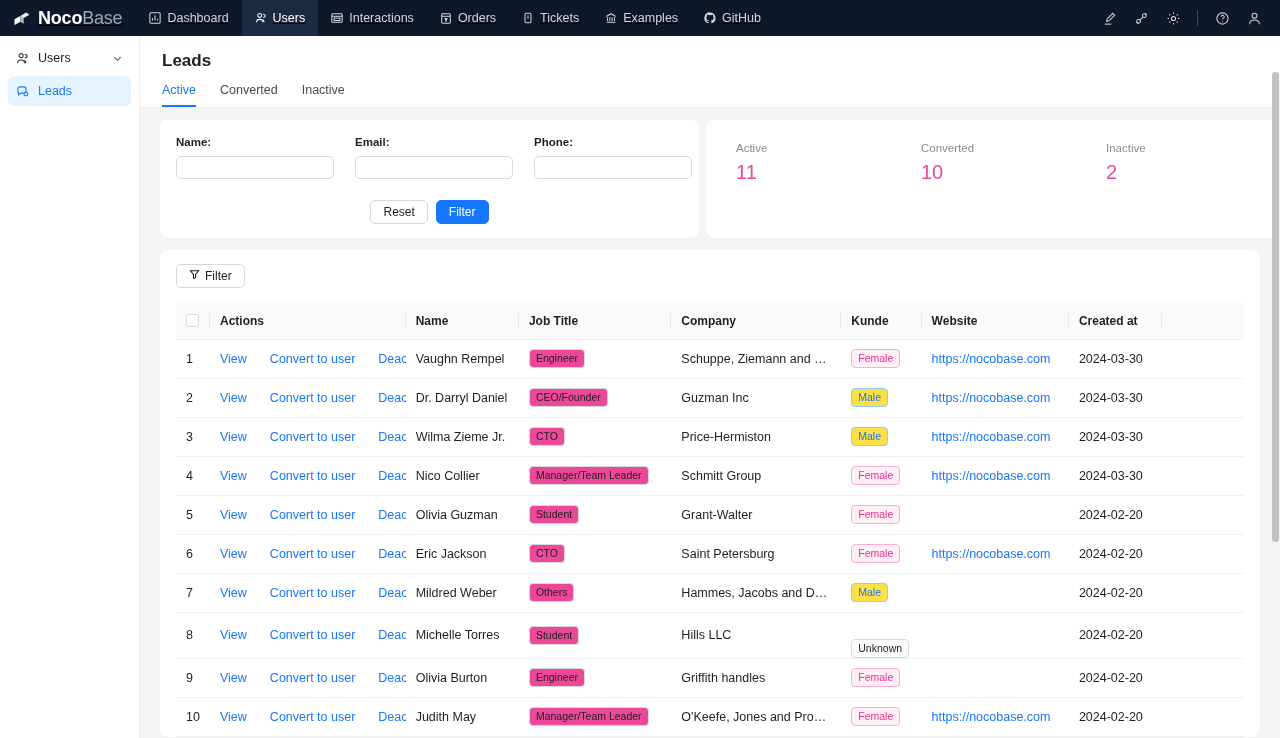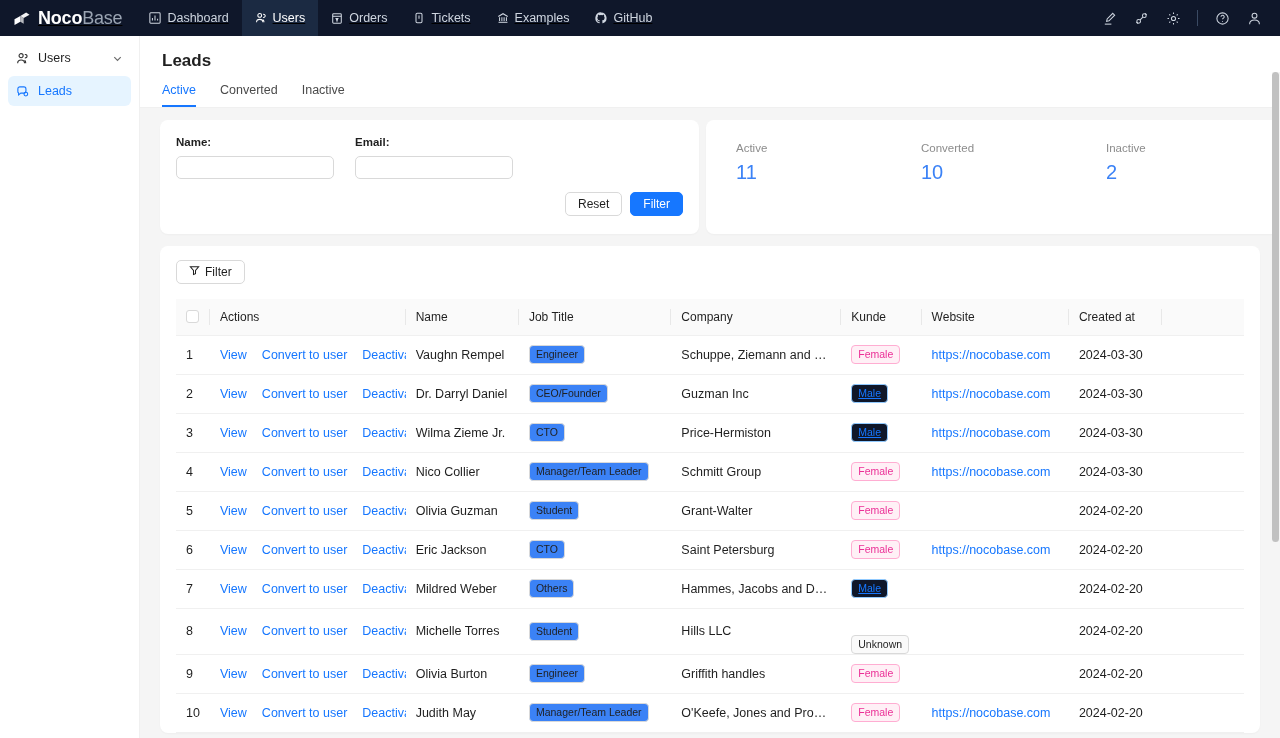--- a/index.html
+++ b/index.html
@@ -109,48 +109,48 @@
   .filter-fields { display: flex; gap: 21px; }
   .field { width: 158px; }
   .field-label { font-size: 11.5px; font-weight: 700; color: #1f1f1f; margin-bottom: 8px; }
   .field input {
     width: 158px; height: 23px;
     border: 1px solid #d9d9d9; border-radius: 5px;
     background: #ffffff; outline: none;
     font-family: "Liberation Sans", sans-serif; font-size: 12px;
     padding: 0 7px; color: #1f1f1f;
   }
-  .filter-actions { display: flex; justify-content: flex-end; gap: 8px; margin-top: 13px; }
+  .filter-actions { display: flex; justify-content: center; gap: 8px; margin-top: 21px; }
 
   .btn {
     height: 24px; border-radius: 5px;
     border: 1px solid #d9d9d9; background: #ffffff;
     font-family: "Liberation Sans", sans-serif; font-size: 12px;
     color: #1f1f1f; cursor: pointer;
     display: inline-flex; align-items: center; justify-content: center;
     gap: 5px; padding: 0 12px;
   }
   .btn-primary { background: #1677ff; border-color: #1677ff; color: #ffffff; }
 
   
   .stats-card { flex: 1; padding: 22px 30px; min-height: 114px; }
   .stats-row { display: flex; }
   .stat { width: 185px; }
   .stat-label { font-size: 11.5px; color: #8c8c8c; margin-bottom: 6px; }
-  .stat-value { font-size: 20px; color: #3b82f6; line-height: 24px; }
+  .stat-value { font-size: 20px; color: #ec4899; line-height: 24px; }
 
   
   .table-card { margin-top: 12px; padding: 14px 16px 0 16px; min-height: 360px; }
   .table-toolbar { display: flex; align-items: center; margin-bottom: 15px; }
   .toolbar-right { margin-left: auto; display: flex; gap: 8px; }
 
   table.grid { width: 100%; border-collapse: collapse; table-layout: fixed; }
   table.grid thead th {
     background: #fafafa; text-align: left;
-    font-size: 12px; font-weight: 400; color: #1f1f1f;
+    font-size: 12px; font-weight: 700; color: #1f1f1f;
     height: 36px; padding: 0 10px;
     border-bottom: 1px solid #f0f0f0;
     position: relative; white-space: nowrap;
   }
   table.grid thead th:not(:last-child)::after {
     content: ""; position: absolute; right: 0; top: 50%;
     transform: translateY(-50%);
     width: 1px; height: 16px; background: #e8e8e8;
   }
   table.grid tbody td {
@@ -166,31 +166,31 @@
   .col-company { width: 165px; }
   .col-gender { width: 78px; }
   .col-website { width: 143px; }
   .col-created { width: 90px; }
   .col-pad { width: 80px; }
 
   .chk {
     width: 13px; height: 13px; border: 1px solid #d9d9d9;
     border-radius: 3px; background: #fff; display: block; cursor: pointer;
   }
-  .actions-cell { display: flex; gap: 15px; }
+  .actions-cell { display: flex; gap: 23px; }
   .link { color: #1677ff; cursor: pointer; font-size: 12.5px; }
 
   .tag {
     display: inline-block; border: 1px solid #d9d9d9;
-    border-radius: 4px; background: #3b82f6;
+    border-radius: 4px; background: #ec4899;
     font-size: 10.5px; color: #1f1f1f; line-height: 15px;
     padding: 1px 6px;
   }
   .tag.female { background: #fff0f6; border-color: #ffadd2; color: #eb2f96; }
-  .tag.male { background: #0f172a; border-color: #91caff; color: #1677ff; text-decoration: underline; }
+  .tag.male { background: #fde047; border-color: #91caff; color: #1677ff; }
   .tag.unknown { background: #fafafa; border-color: #d9d9d9; color: #1f1f1f; margin-top: 26px; }
 
   
   .scrollbar-track {
     position: absolute; right: 0; top: 36px;
     width: 8px; height: 702px; background: #f5f5f5;
   }
   .scrollbar-thumb {
     position: absolute; right: 1px; top: 36px;
     width: 7px; height: 470px; background: #c1c1c1; border-radius: 4px;
@@ -227,20 +227,30 @@
             <circle cx="5.5" cy="4" r="2.2"></circle>
             <path d="M1.8 12c0-2 1.7-3.4 3.7-3.4S9.2 10 9.2 12"></path>
             <path d="M9.5 6.2a1.8 1.8 0 100-3.4M10.5 12c0-1.5-.5-2.5-1.3-3.1"></path>
           </svg>
       </span>
       <span>Users</span>
     </div>
     <div class="nav-item">
       <span>
         <svg width="12" height="12" viewBox="0 0 14 14" fill="none" stroke="currentColor" stroke-width="1.2">
+            <rect x="1" y="2" width="12" height="10" rx="1"></rect>
+            <path d="M1 5h12"></path>
+            <rect x="3.5" y="7" width="7" height="3" rx="0.5"></rect>
+          </svg>
+      </span>
+      <span>Interactions</span>
+    </div>
+    <div class="nav-item">
+      <span>
+        <svg width="12" height="12" viewBox="0 0 14 14" fill="none" stroke="currentColor" stroke-width="1.2">
             <rect x="2" y="2" width="10" height="11" rx="1"></rect>
             <path d="M2 5h10"></path>
             <path d="M5.2 7.5h3.6M6 7.5l1 3 1-3"></path>
           </svg>
       </span>
       <span>Orders</span>
     </div>
     <div class="nav-item">
       <span>
         <svg width="12" height="12" viewBox="0 0 14 14" fill="none" stroke="currentColor" stroke-width="1.2">
@@ -353,20 +363,24 @@
       <div class="row-cards">
 
         <div class="card filter-card">
           <div class="filter-fields">
             <div class="field">
               <div class="field-label">Name:</div>
               <input type="text" value="" style="">
             </div>
             <div class="field">
               <div class="field-label">Email:</div>
+              <input type="text" value="" style="">
+            </div>
+            <div class="field">
+              <div class="field-label">Phone:</div>
               <input type="text" value="" style="">
             </div>
           </div>
           <div class="filter-actions">
             <button class="btn">Reset</button>
             <button class="btn btn-primary">Filter</button>
           </div>
         </div>
 
         <div class="card stats-card">

